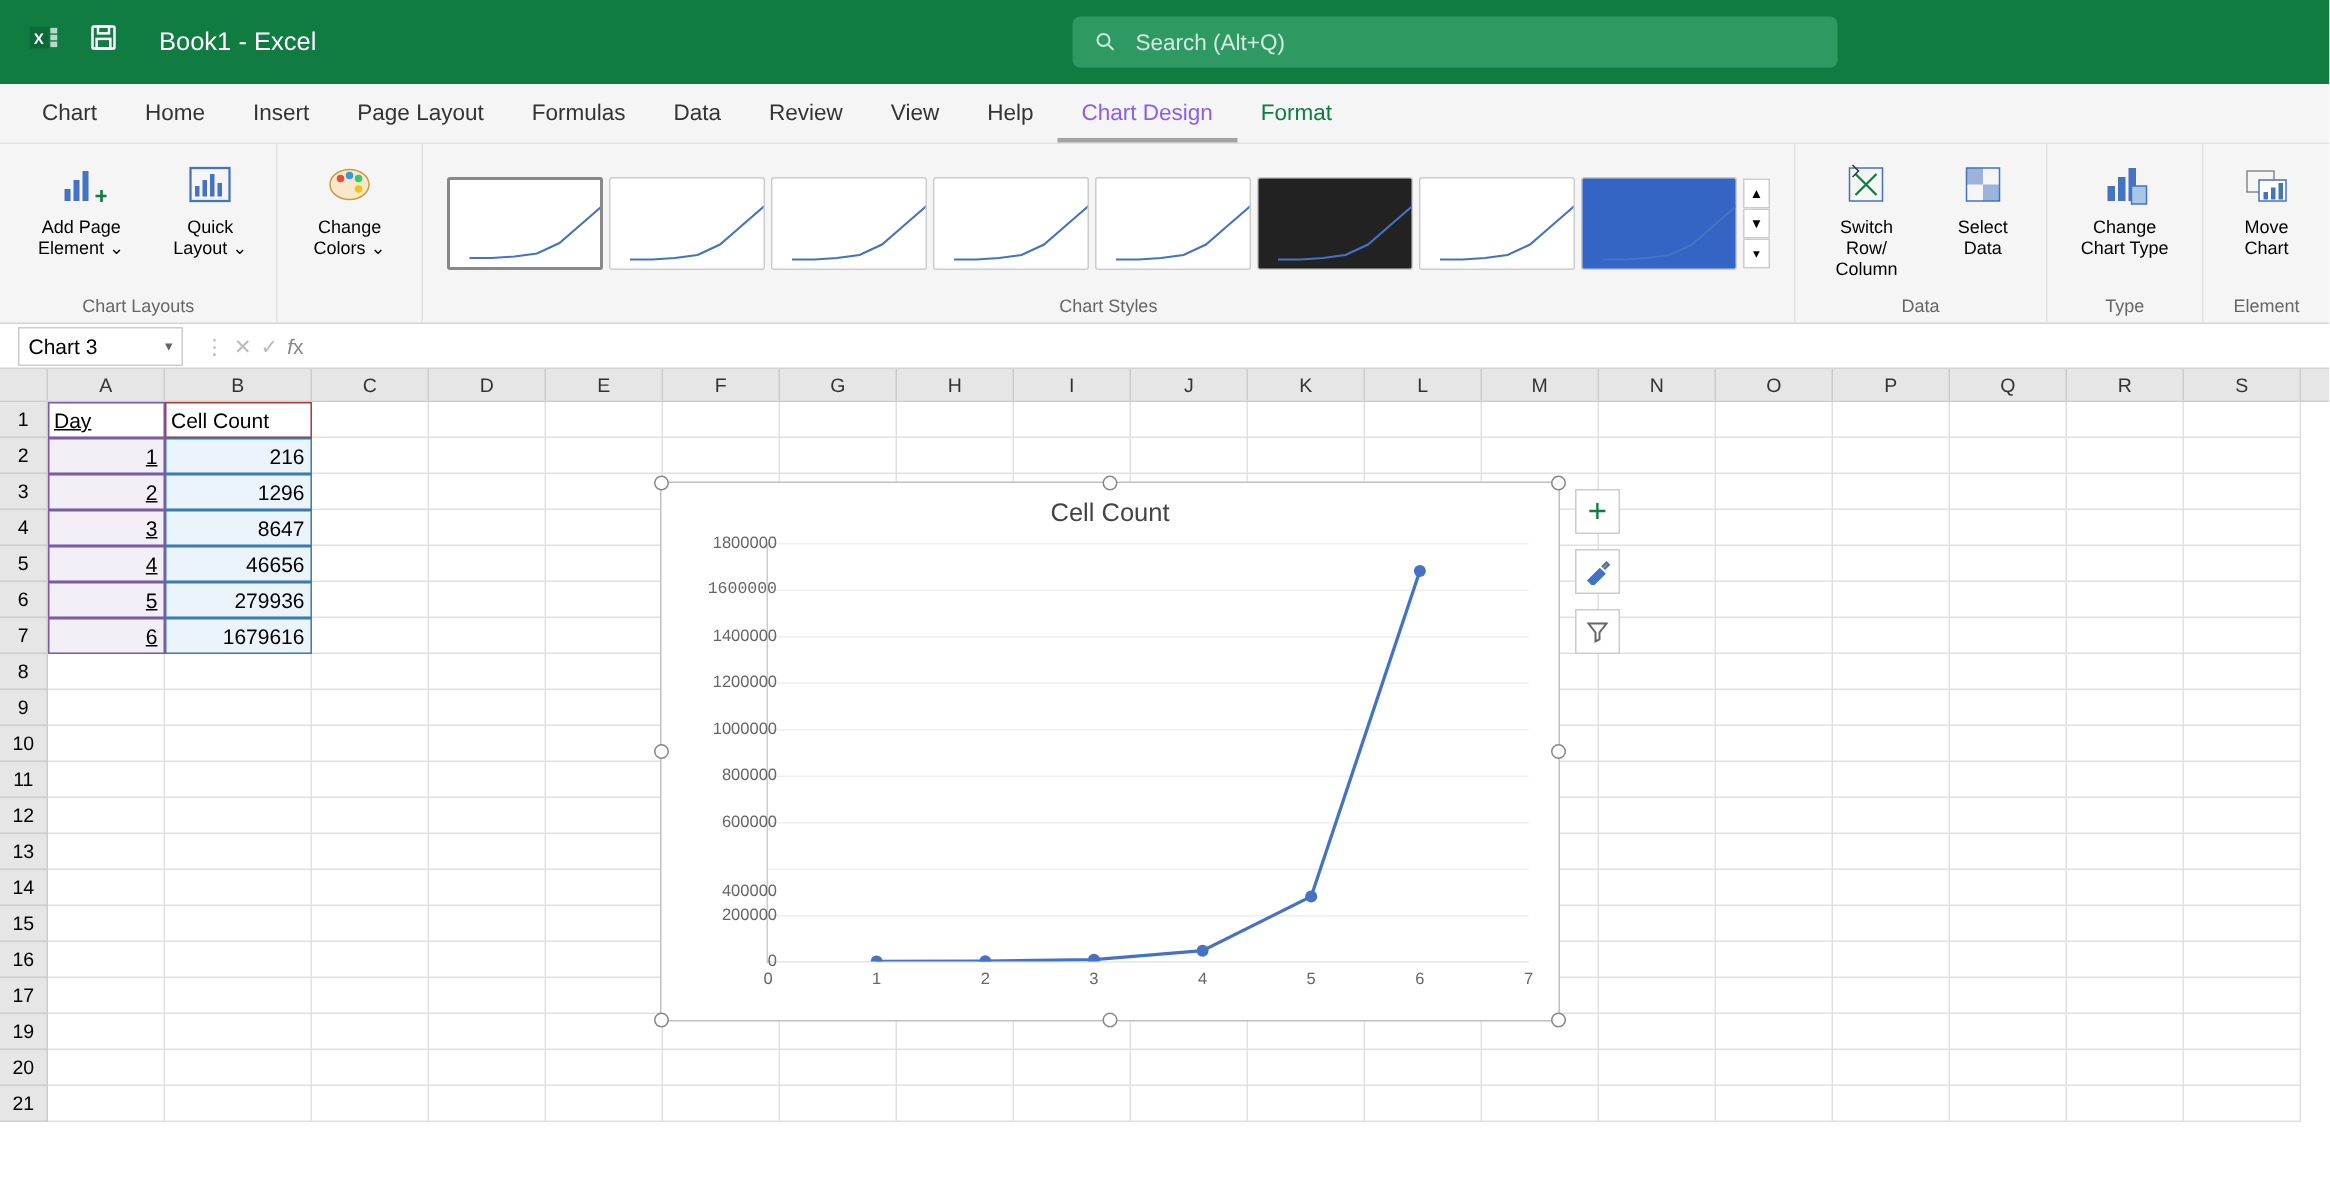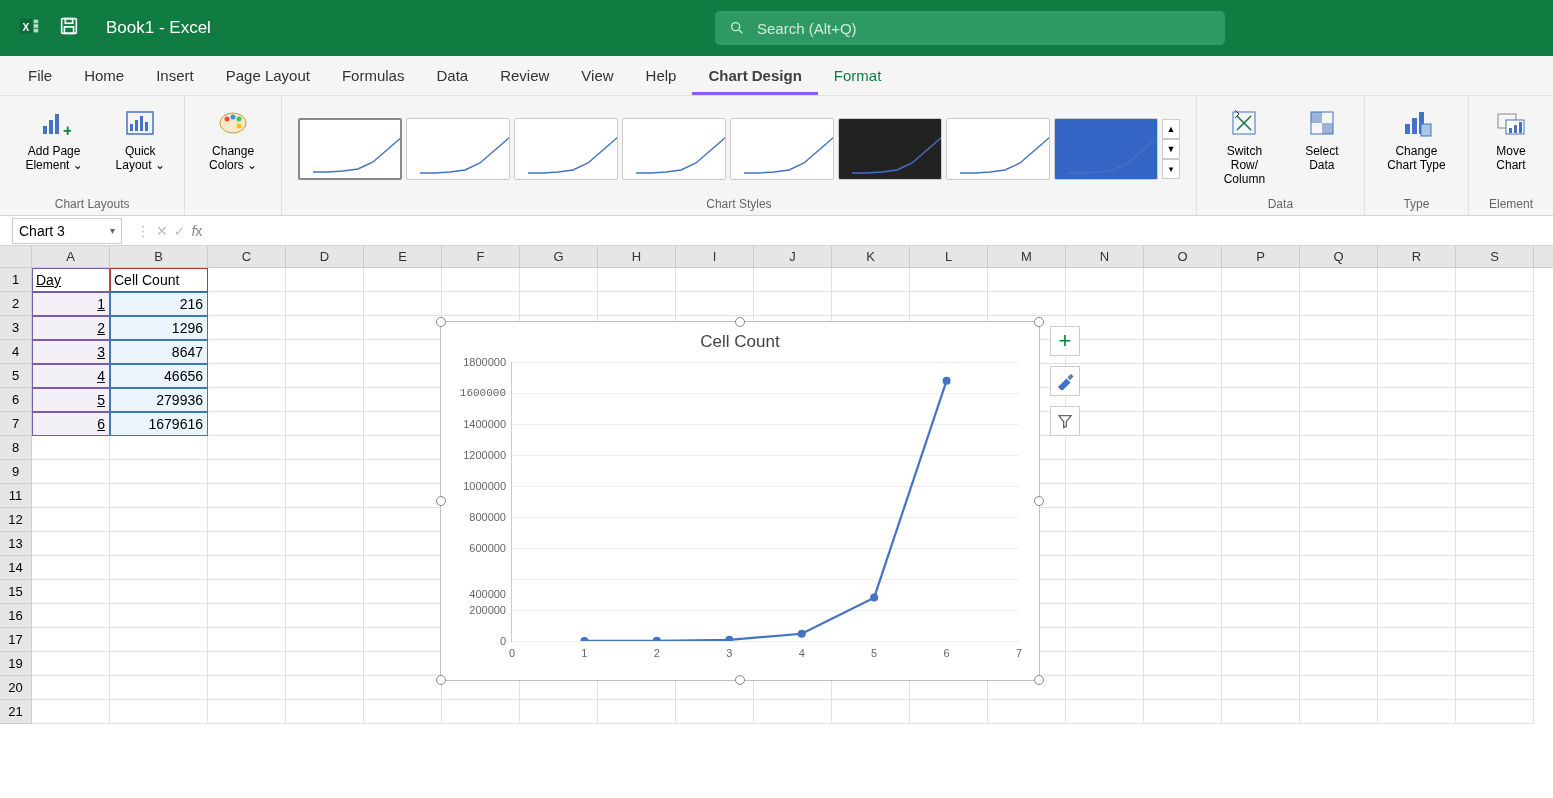--- a/index.html
+++ b/index.html
@@ -5,21 +5,21 @@
 * { box-sizing: border-box; margin: 0; padding: 0; font-family: "Segoe UI", Arial, sans-serif; }
 body { background: #fff; overflow: hidden; width: 1553px; height: 798px; }
 
 .titlebar { background: #107C41; height: 56px; display: flex; align-items: center; padding: 0 18px; gap: 18px; }
 .titlebar .icon { color: #fff; font-size: 20px; }
 .titlebar .title { color: #fff; font-size: 17px; margin-left: 8px; }
 .searchbox { margin-left: auto; margin-right: 310px; background: #2f9964; border-radius: 5px; height: 34px; width: 510px; display: flex; align-items: center; padding: 0 14px; gap: 12px; color: #d3eadd; font-size: 15px; }
 
 .tabstrip { background: #f5f5f5; border-bottom: 1px solid #e1e1e1; height: 40px; display: flex; align-items: flex-end; padding: 0 12px; gap: 0; }
 .tabstrip .tab { padding: 8px 16px; font-size: 15px; color: #333; cursor: pointer; border-bottom: 3px solid transparent; }
-.tabstrip .tab.active { color: #404040; border-bottom: 3px solid #8b5cf6; font-weight: 700; }
+.tabstrip .tab.active { color: #8b5cf6; border-bottom: 3px solid #a3a3a3; font-weight: 400; }
 .tabstrip .tab.context { color: #107C41; }
 
 .ribbon { background: #f5f5f5; height: 120px; border-bottom: 1px solid #d4d4d4; display: flex; }
 .ribbon-group { display: flex; flex-direction: column; align-items: center; padding: 6px 10px 2px; border-right: 1px solid #e1e1e1; }
 .ribbon-group:last-child { border-right: none; }
 .ribbon-btns { display: flex; gap: 8px; flex: 1; align-items: flex-start; }
 .ribbon-btn { display: flex; flex-direction: column; align-items: center; justify-content: flex-start; padding: 4px 6px; cursor: pointer; border-radius: 3px; font-size: 12px; text-align: center; min-width: 64px; }
 .ribbon-btn svg { margin-bottom: 4px; }
 .group-label { font-size: 12px; color: #666; padding: 2px 0; }
 
@@ -61,21 +61,21 @@
 .ch-tl { left: -5px; top: -5px; } .ch-tr { right: -5px; top: -5px; }
 .ch-bl { left: -5px; bottom: -5px; } .ch-br { right: -5px; bottom: -5px; }
 .ch-tm { left: 50%; top: -5px; transform: translateX(-50%); }
 .ch-bm { left: 50%; bottom: -5px; transform: translateX(-50%); }
 .ch-ml { left: -5px; top: 50%; transform: translateY(-50%); }
 .ch-mr { right: -5px; top: 50%; transform: translateY(-50%); }
 
 .chart-title { text-align: center; font-size: 17px; color: #444; padding: 10px 0 4px; }
 .plot { position: relative; margin: 6px 20px 20px 70px; height: 280px; border-left: 1px solid #ccc; border-bottom: 1px solid #ccc; }
 .gridline { position: absolute; left: 0; right: 0; border-top: 1px solid #eee; }
-.ytick { position: absolute; left: -70px; width: 64px; text-align: right; font-size: 11px; color: #666; transform: translateY(-50%); }
+.ytick { position: absolute; left: -70px; width: 76px; text-align: right; font-size: 11px; color: #666; transform: translateY(-50%); }
 .xtick { position: absolute; bottom: -18px; font-size: 11px; color: #666; transform: translateX(-50%); }
 
 .chart-side-btns { position: absolute; left: 1050px; top: 80px; display: flex; flex-direction: column; gap: 10px; }
 .side-btn { width: 30px; height: 30px; border: 1px solid #ccc; background: #fff; display: flex; align-items: center; justify-content: center; cursor: pointer; font-size: 16px; color: #444; }
 
 svg.mini-curve path { fill: none; stroke: #4472C4; stroke-width: 1.4; }
 </style>
 </head>
 <body>
 
@@ -100,21 +100,21 @@
   <div class="searchbox">
     <svg width="16" height="16" viewBox="0 0 24 24" fill="none" stroke="#d3eadd" stroke-width="2">
         <circle cx="10" cy="10" r="6"></circle>
         <line x1="15" y1="15" x2="20" y2="20"></line>
       </svg>
     <span>Search (Alt+Q)</span>
   </div>
 </div>
 
 <div class="tabstrip">
-  <div class="tab">File</div>
+  <div class="tab">Chart</div>
   <div class="tab">Home</div>
   <div class="tab">Insert</div>
   <div class="tab">Page Layout</div>
   <div class="tab">Formulas</div>
   <div class="tab">Data</div>
   <div class="tab">Review</div>
   <div class="tab">View</div>
   <div class="tab">Help</div>
   <div class="tab active">Chart Design</div>
   <div class="tab context">Format</div>
@@ -476,20 +476,42 @@
         <div class="cell def"></div>
         <div class="cell def"></div>
         <div class="cell def"></div>
         <div class="cell def"></div>
         <div class="cell def"></div>
         <div class="cell def"></div>
         <div class="cell def"></div>
       </div>
       <div class="row">
         <div class="rh">9</div>
+        <div class="cell A"></div>
+        <div class="cell B"></div>
+        <div class="cell C"></div>
+        <div class="cell def"></div>
+        <div class="cell def"></div>
+        <div class="cell def"></div>
+        <div class="cell def"></div>
+        <div class="cell def"></div>
+        <div class="cell def"></div>
+        <div class="cell def"></div>
+        <div class="cell def"></div>
+        <div class="cell def"></div>
+        <div class="cell def"></div>
+        <div class="cell def"></div>
+        <div class="cell def"></div>
+        <div class="cell def"></div>
+        <div class="cell def"></div>
+        <div class="cell def"></div>
+        <div class="cell def"></div>
+      </div>
+      <div class="row">
+        <div class="rh">10</div>
         <div class="cell A"></div>
         <div class="cell B"></div>
         <div class="cell C"></div>
         <div class="cell def"></div>
         <div class="cell def"></div>
         <div class="cell def"></div>
         <div class="cell def"></div>
         <div class="cell def"></div>
         <div class="cell def"></div>
         <div class="cell def"></div>

